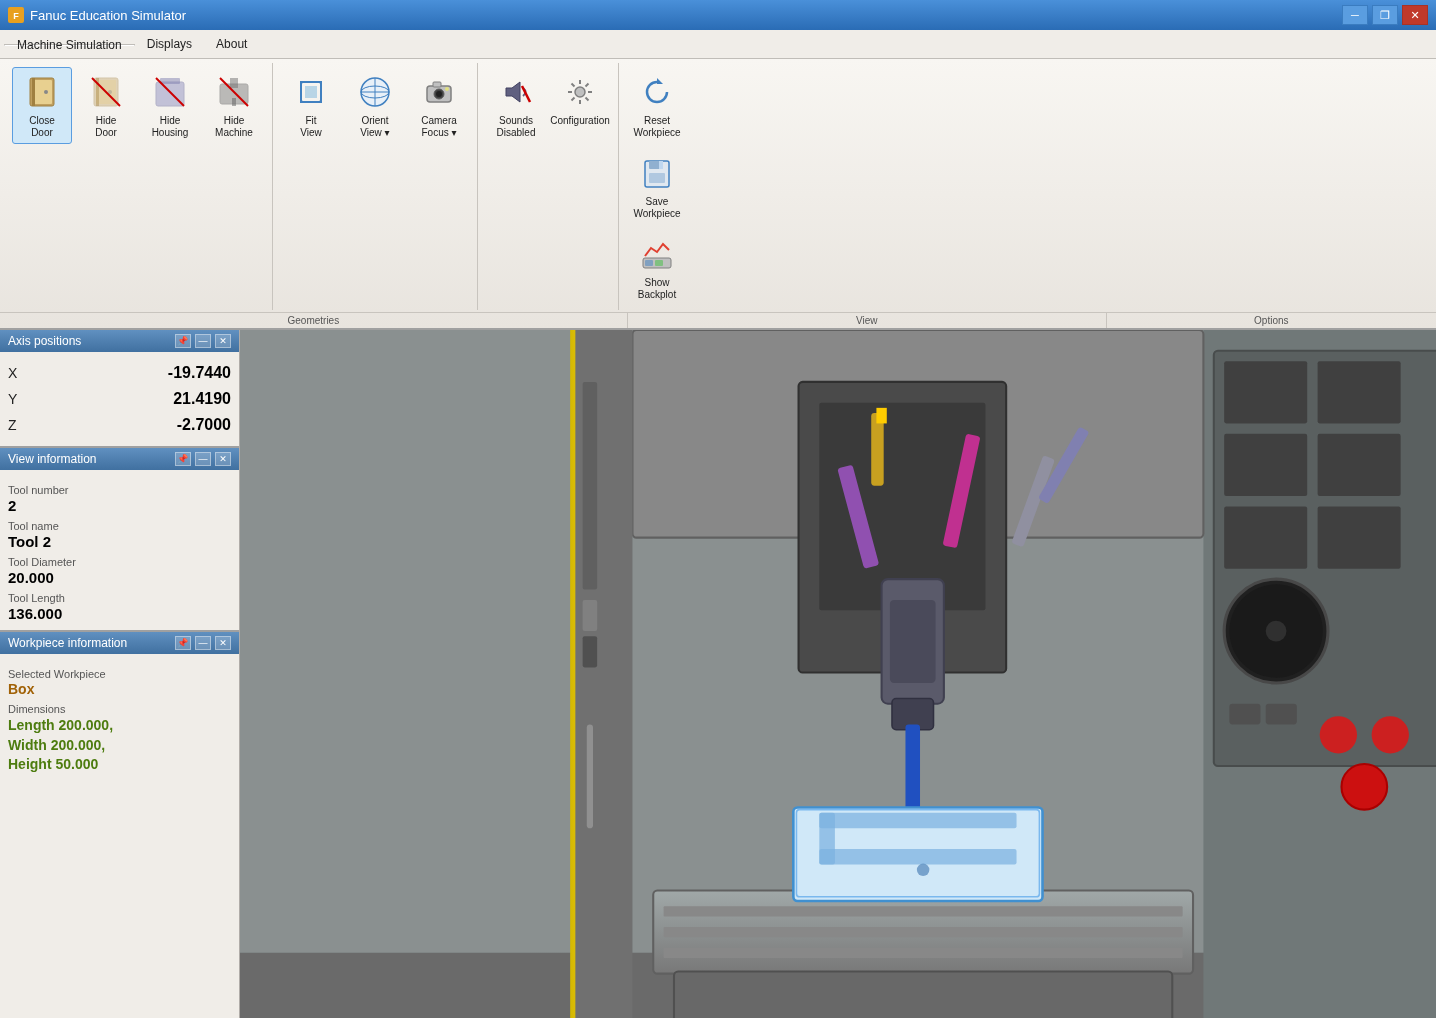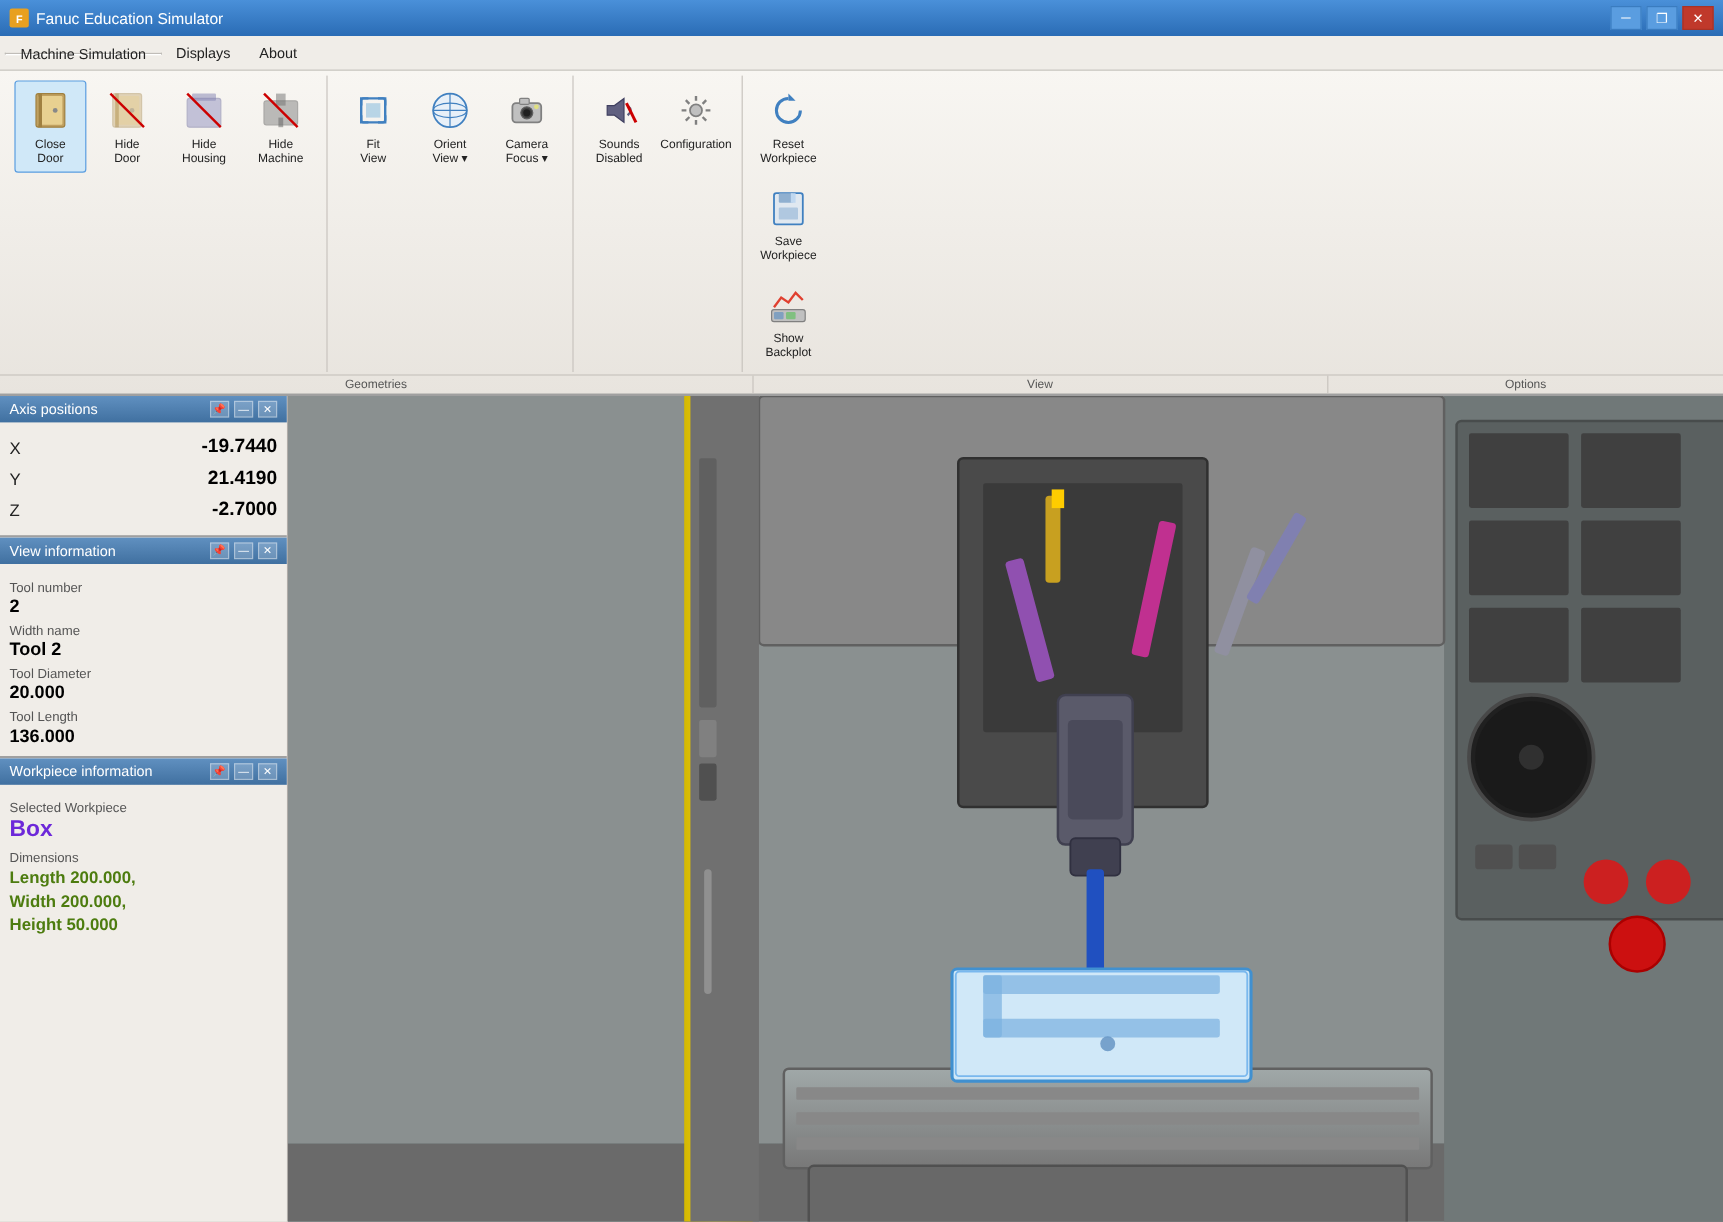--- a/index.html
+++ b/index.html
@@ -159,21 +159,21 @@
     }
     .axis-label { color: #222; font-weight: normal; }
     .axis-value { color: #000; font-weight: bold; font-size: 16px; }
 
     
     .info-label { color: #555; font-size: 11px; margin-top: 6px; }
     .info-value { color: #000; font-size: 15px; font-weight: bold; margin-top: 1px; }
 
     
     .wp-label { color: #555; font-size: 11px; margin-top: 6px; }
-    .wp-value { color: #6d28d9; font-size: 19px; font-weight: bold; margin-top: 1px; }
+    .wp-value { color: #a16207; font-size: 14px; font-weight: bold; margin-top: 1px; }
     .wp-value-multi { color: #4d7c0f; font-size: 14px; font-weight: bold; margin-top: 1px; line-height: 1.4; }
 
     
     .viewport {
       flex: 1;
       background: #7a8a8a;
       position: relative;
       overflow: hidden;
     }
 
@@ -427,21 +427,21 @@
         <span>View information</span>
         <div class="panel-header-controls">
           <div class="panel-header-btn">📌</div>
           <div class="panel-header-btn">—</div>
           <div class="panel-header-btn">✕</div>
         </div>
       </div>
       <div class="panel-content">
         <div class="info-label">Tool number</div>
         <div class="info-value">2</div>
-        <div class="info-label">Width name</div>
+        <div class="info-label">Tool name</div>
         <div class="info-value">Tool 2</div>
         <div class="info-label">Tool Diameter</div>
         <div class="info-value">20.000</div>
         <div class="info-label">Tool Length</div>
         <div class="info-value">136.000</div>
       </div>
     </div>
 
     <div class="panel" style="flex:1;">
       <div class="panel-header">

